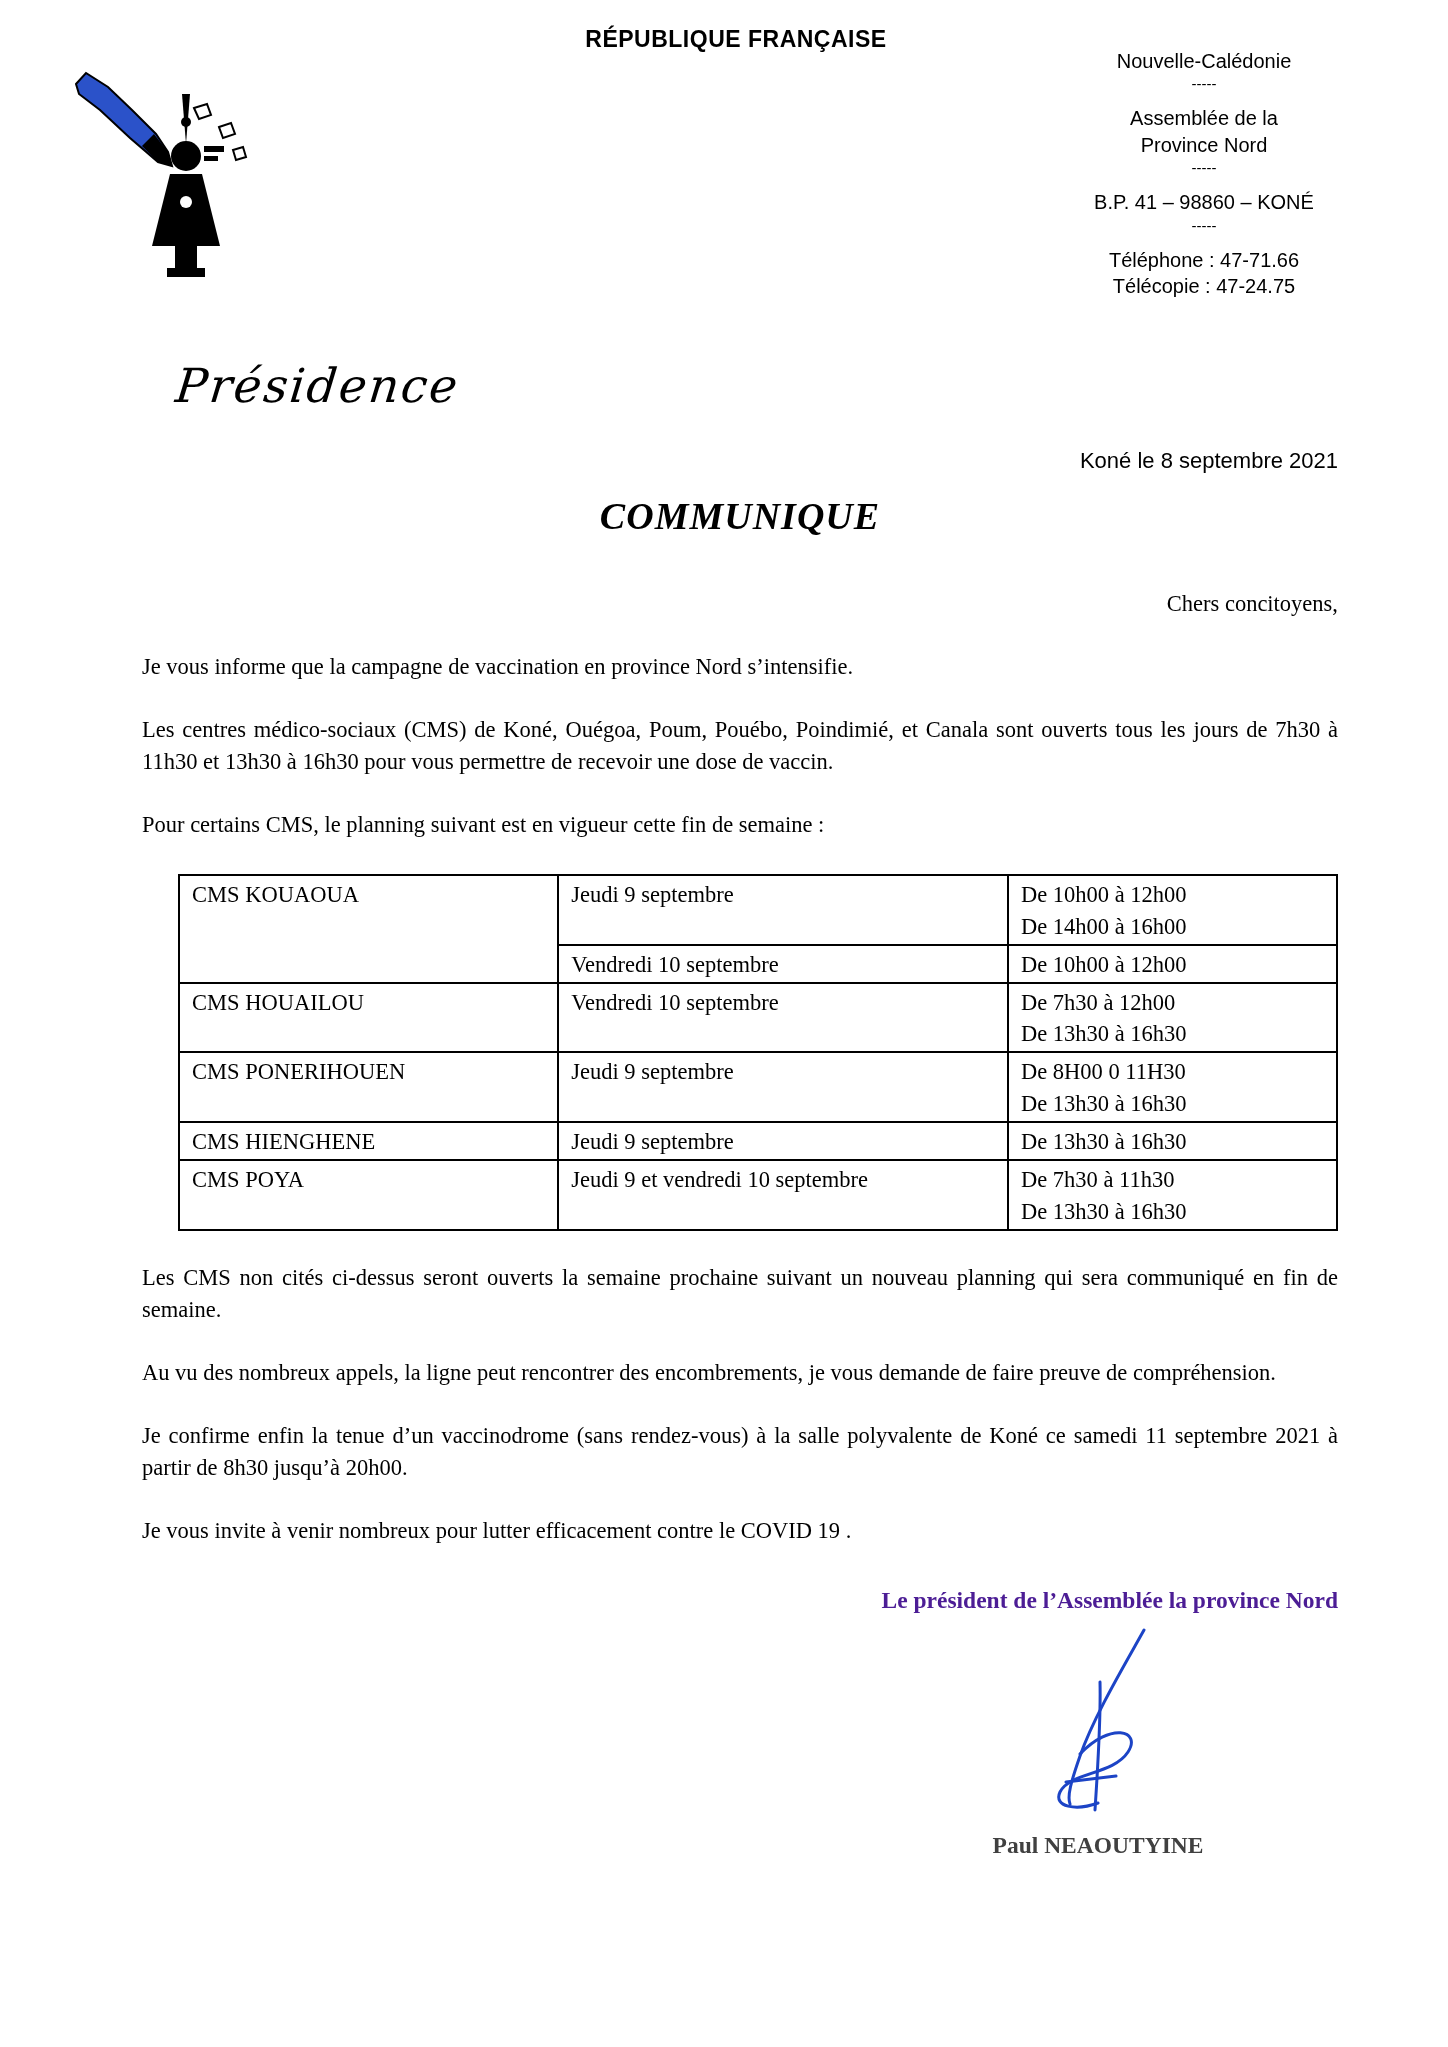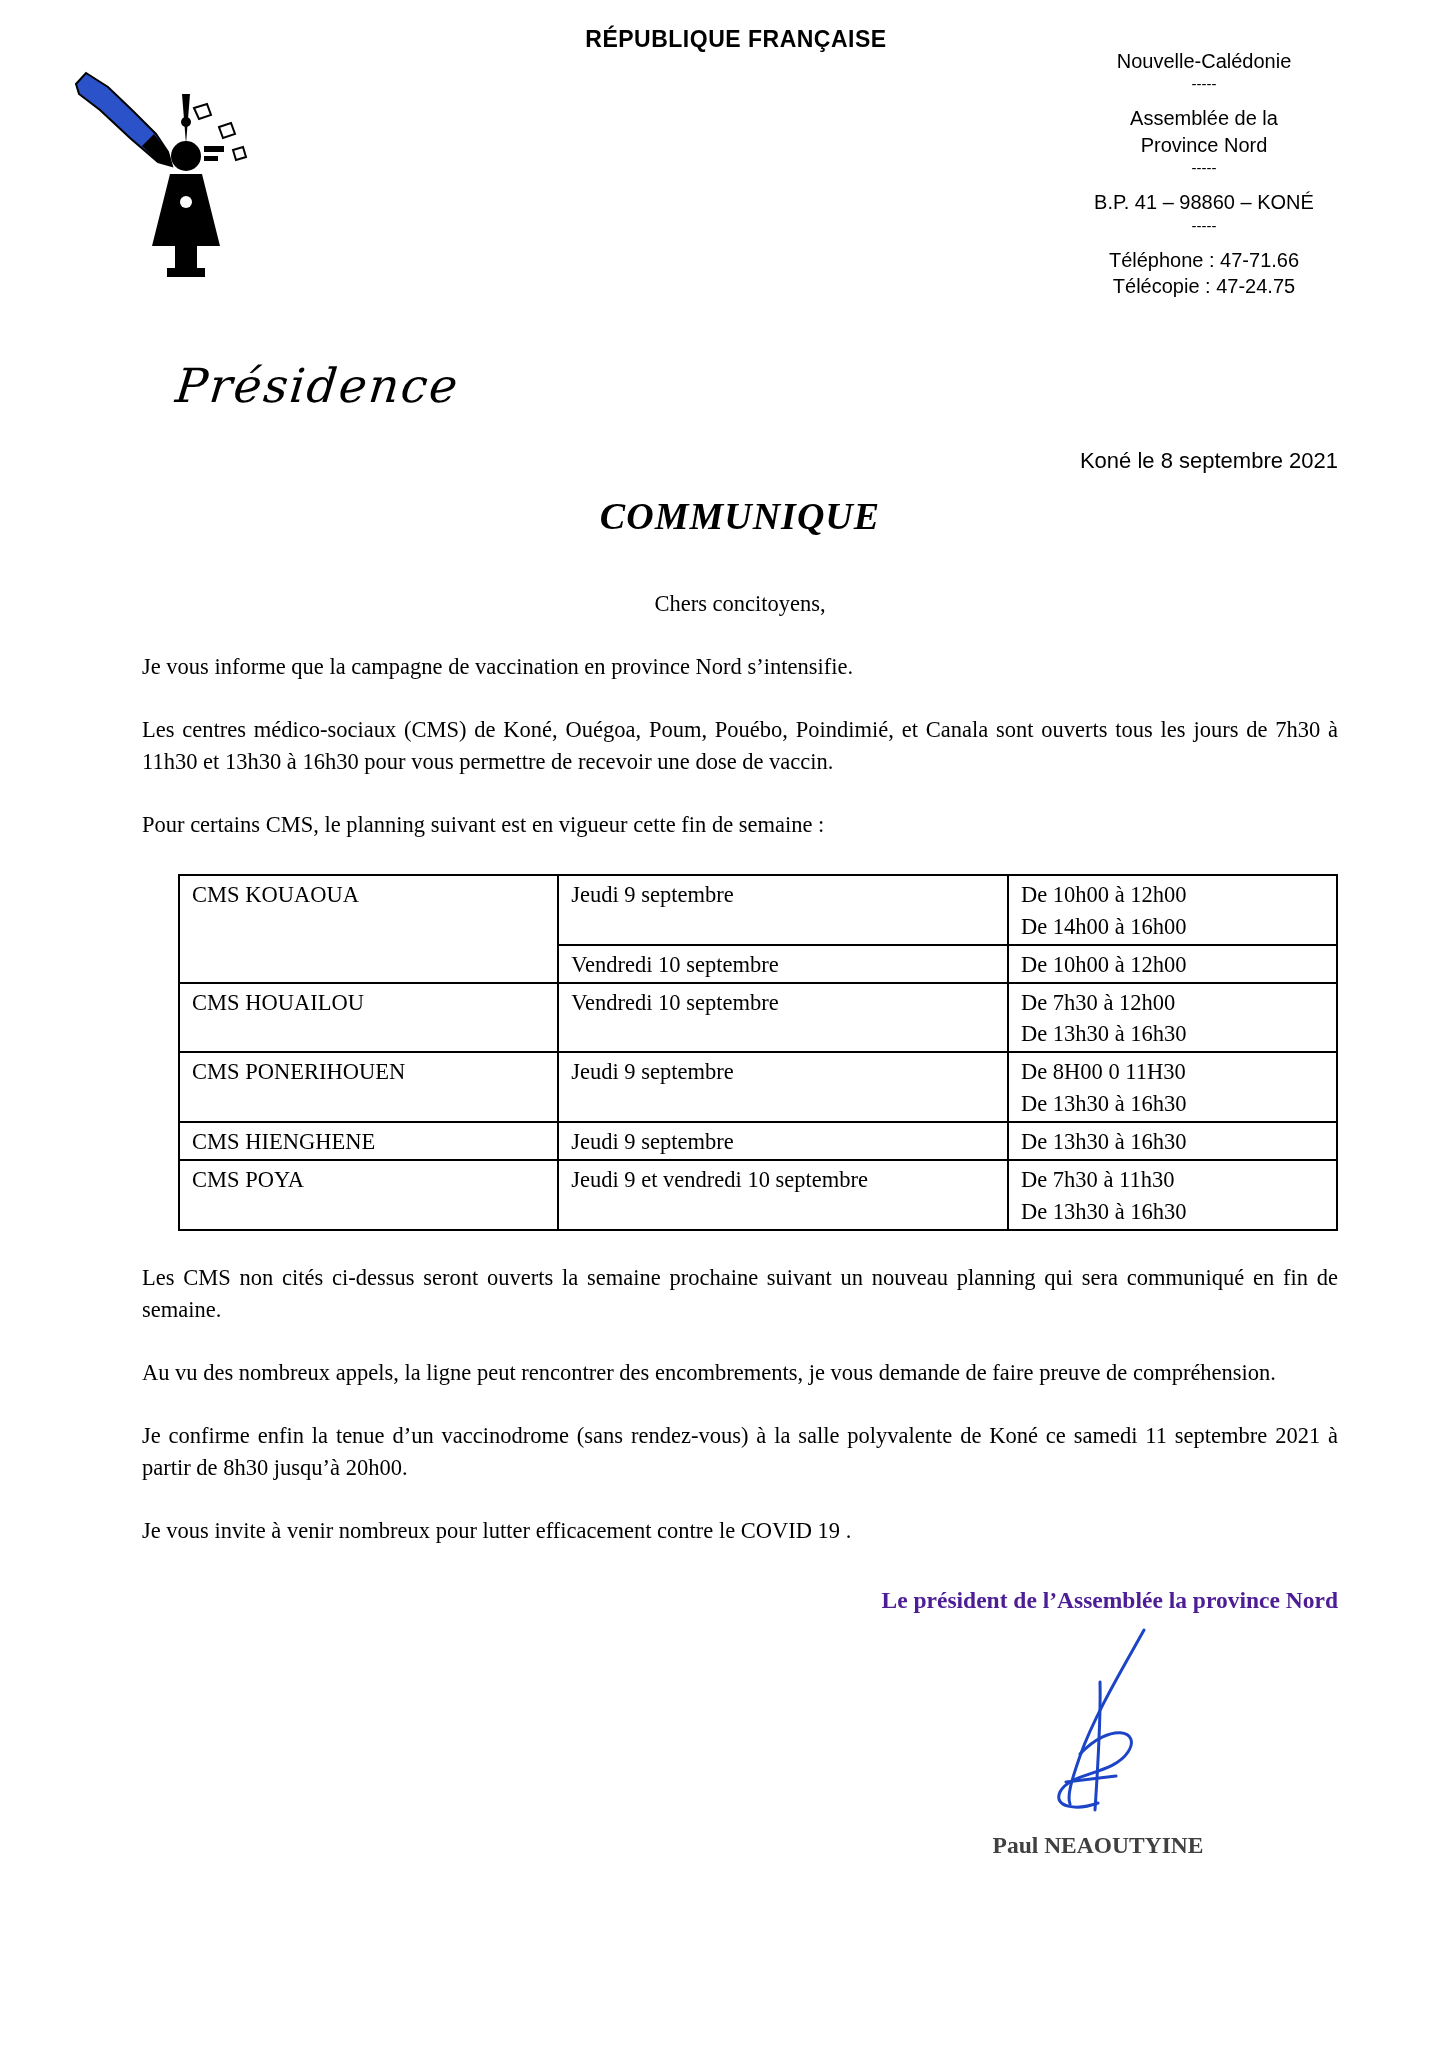--- a/index.html
+++ b/index.html
@@ -41,21 +41,21 @@
     margin-top:118px; text-align:right;
     font-family:"Liberation Sans", sans-serif;
     font-size:22px;
   }
   .doc-title {
     margin-top:20px; text-align:center;
     font-weight:bold; font-style:italic;
     font-size:38px; letter-spacing:1px;
   }
   .para { margin-top:31px; font-size:22.5px; line-height:1.42; text-align:justify; }
-  .salutation { margin-top:50px; text-align:center; }
+  .salutation { margin-top:50px; text-align:right; }
   
   table.planning {
     margin:33px 0 0 36px;
     border-collapse:collapse;
     width:1160px;
     table-layout:fixed;
   }
   table.planning td {
     border:2px solid #000;
     padding:3px 12px 1px;

